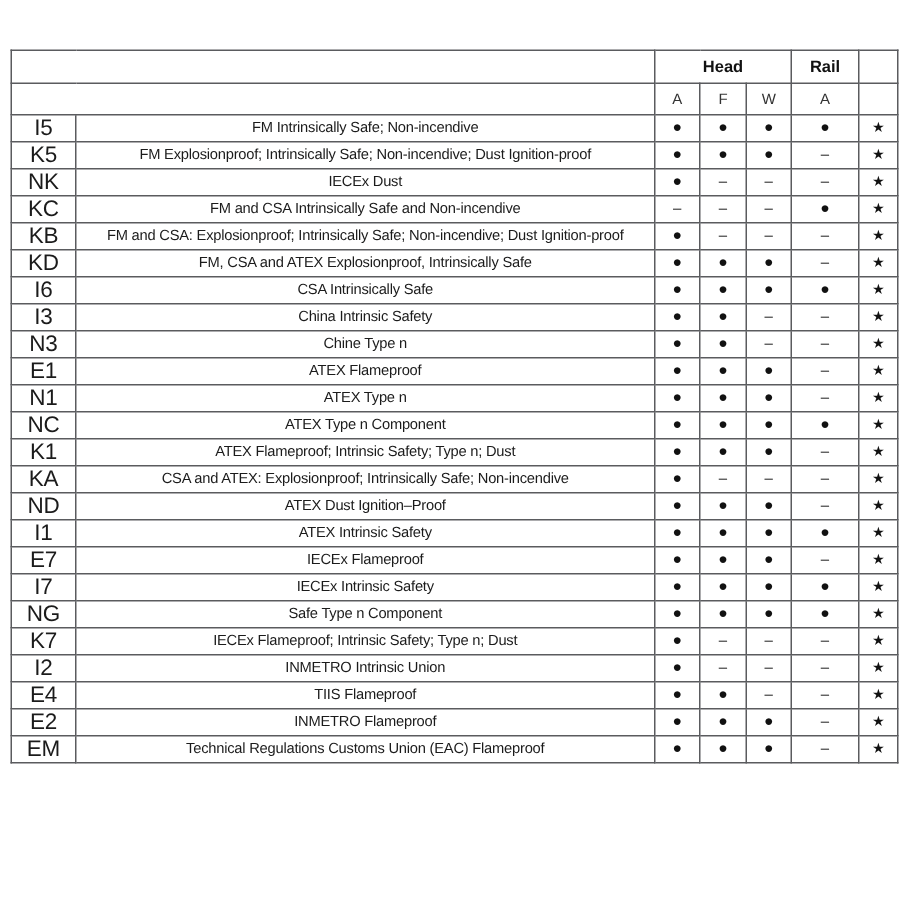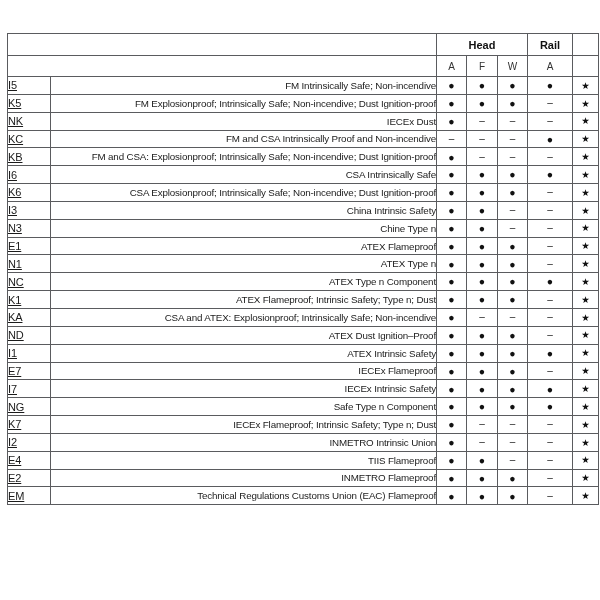--- a/index.html
+++ b/index.html
@@ -39,30 +39,29 @@
     text-align: center;
     color: #111;
   }
   th.sub-label {
     font-size: 10px;
     font-weight: normal;
     text-align: center;
     color: #333;
   }
   td.code-cell {
-    font-size: 11px;
+    font-size: 15px;
     padding-left: 6px;
-    text-align: left;
+    text-align: center;
     letter-spacing: -0.1px;
-    text-decoration: underline;
   }
   td.desc-cell {
     font-size: 9.8px;
     padding-left: 6px;
-    text-align: right;
+    text-align: center;
     letter-spacing: -0.15px;
   }
   td.mark-cell {
     text-align: center;
     font-size: 10px;
     color: #111;
     line-height: 1;
   }
   td.mark-cell.is-dot { font-size: 10.5px; }
   td.mark-cell.is-dash { font-size: 10px; color: #222; }
@@ -126,52 +125,52 @@
           <td class="code-cell">NK</td>
           <td class="desc-cell">IECEx Dust</td>
           <td class="mark-cell is-dot">●</td>
           <td class="mark-cell is-dash">–</td>
           <td class="mark-cell is-dash">–</td>
           <td class="mark-cell is-dash">–</td>
           <td class="star-cell">★</td>
         </tr>
         <tr class="data-row">
           <td class="code-cell">KC</td>
-          <td class="desc-cell">FM and CSA Intrinsically Proof and Non-incendive</td>
+          <td class="desc-cell">FM and CSA Intrinsically Safe and Non-incendive</td>
           <td class="mark-cell is-dash">–</td>
           <td class="mark-cell is-dash">–</td>
           <td class="mark-cell is-dash">–</td>
           <td class="mark-cell is-dot">●</td>
           <td class="star-cell">★</td>
         </tr>
         <tr class="data-row">
           <td class="code-cell">KB</td>
           <td class="desc-cell">FM and CSA: Explosionproof; Intrinsically Safe; Non-incendive; Dust Ignition-proof</td>
           <td class="mark-cell is-dot">●</td>
           <td class="mark-cell is-dash">–</td>
           <td class="mark-cell is-dash">–</td>
           <td class="mark-cell is-dash">–</td>
           <td class="star-cell">★</td>
         </tr>
         <tr class="data-row">
+          <td class="code-cell">KD</td>
+          <td class="desc-cell">FM, CSA and ATEX Explosionproof, Intrinsically Safe</td>
+          <td class="mark-cell is-dot">●</td>
+          <td class="mark-cell is-dot">●</td>
+          <td class="mark-cell is-dot">●</td>
+          <td class="mark-cell is-dash">–</td>
+          <td class="star-cell">★</td>
+        </tr>
+        <tr class="data-row">
           <td class="code-cell">I6</td>
           <td class="desc-cell">CSA Intrinsically Safe</td>
           <td class="mark-cell is-dot">●</td>
           <td class="mark-cell is-dot">●</td>
           <td class="mark-cell is-dot">●</td>
           <td class="mark-cell is-dot">●</td>
-          <td class="star-cell">★</td>
-        </tr>
-        <tr class="data-row">
-          <td class="code-cell">K6</td>
-          <td class="desc-cell">CSA Explosionproof; Intrinsically Safe; Non-incendive; Dust Ignition-proof</td>
-          <td class="mark-cell is-dot">●</td>
-          <td class="mark-cell is-dot">●</td>
-          <td class="mark-cell is-dot">●</td>
-          <td class="mark-cell is-dash">–</td>
           <td class="star-cell">★</td>
         </tr>
         <tr class="data-row">
           <td class="code-cell">I3</td>
           <td class="desc-cell">China Intrinsic Safety</td>
           <td class="mark-cell is-dot">●</td>
           <td class="mark-cell is-dot">●</td>
           <td class="mark-cell is-dash">–</td>
           <td class="mark-cell is-dash">–</td>
           <td class="star-cell">★</td>

